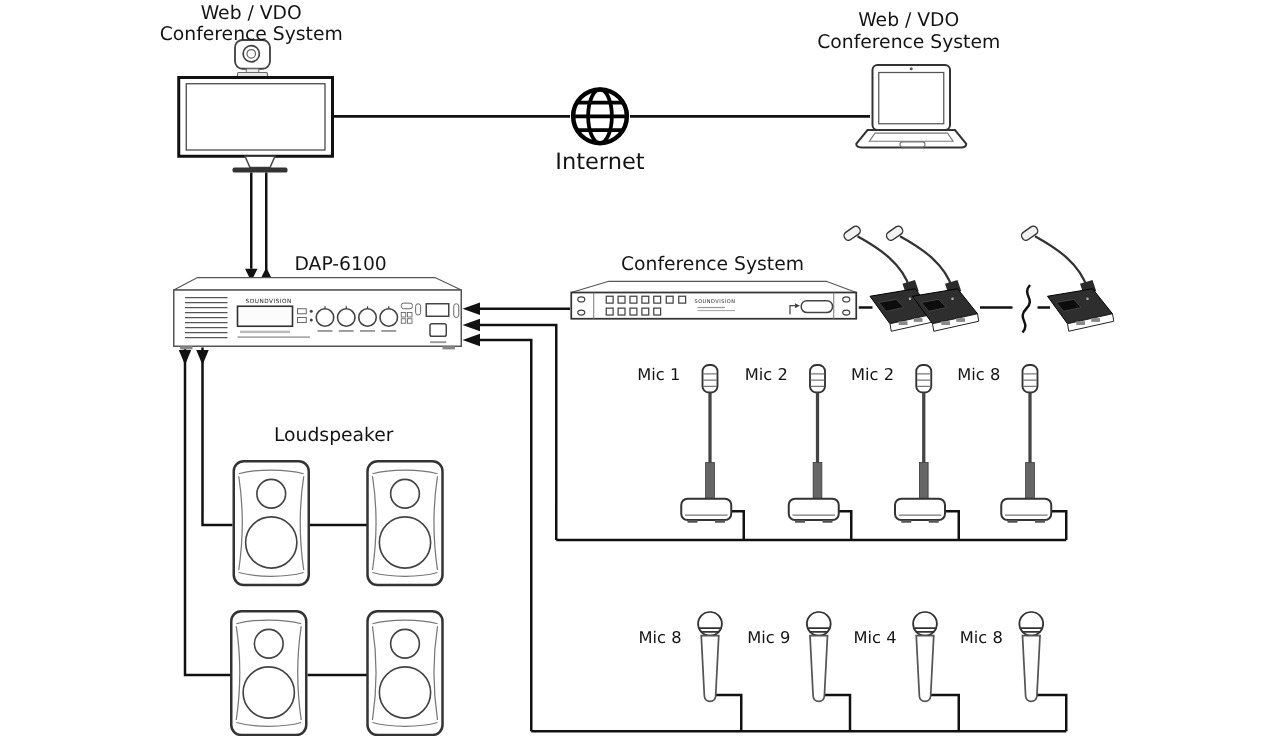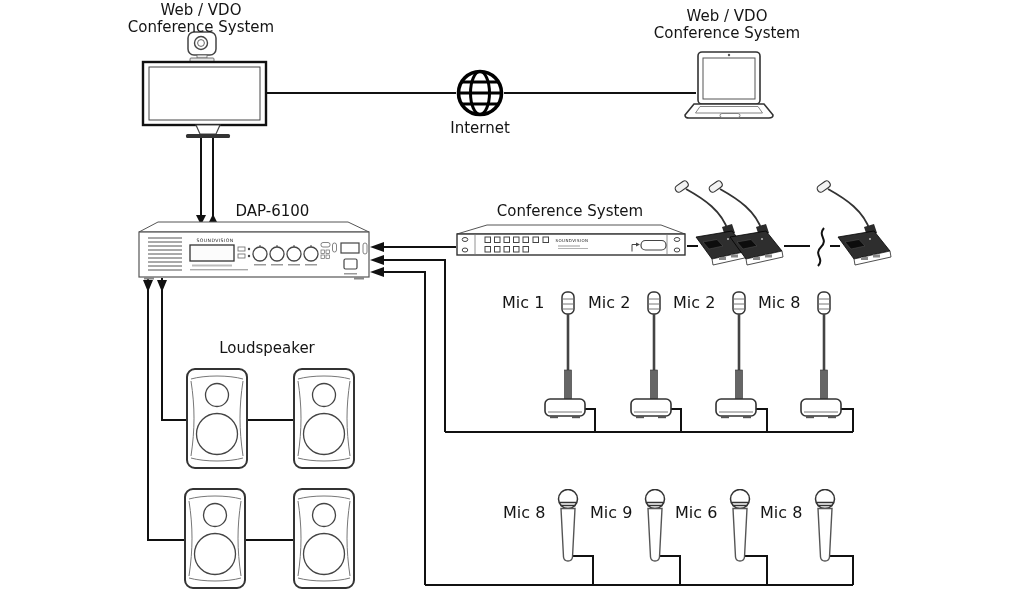--- a/index.html
+++ b/index.html
@@ -3,21 +3,21 @@
 <meta charset="utf-8">
 <style>
   html,body{margin:0;padding:0;background:#fff;}
   #canvas{
     position:relative;width:1030px;height:589px;background:#ffffff;
     font-family:"DejaVu Sans","Liberation Sans",sans-serif;color:#1a1a1a;
     overflow:hidden;
   }
   .abs{position:absolute;}
   .lbl{position:absolute;text-align:center;line-height:1.12;font-size:15px;color:#141414;}
-  .lbl-sm{position:absolute;font-size:16px;color:#141414;text-align:left;}
+  .lbl-sm{position:absolute;font-size:13px;color:#141414;text-align:center;}
   svg{display:block;}
   .wire{stroke:#111;stroke-width:2;fill:none;}
   .wire-bold{stroke:#111;stroke-width:2.2;fill:none;}
   .arrow{fill:#111;stroke:none;}
 </style>
 </head>
 <body>
 
 <div id="canvas">
 
@@ -64,32 +64,32 @@
   </svg>
 
   <div class="lbl" style="left:116px;top:2px;width:170px;z-index:3">
     <div>Web / VDO</div>
     <div>Conference System</div>
   </div>
   <div class="lbl" style="left:641px;top:8px;width:172px;z-index:3">
     <div>Web / VDO</div>
     <div>Conference System</div>
   </div>
-  <div class="lbl" style="left:440px;top:120px;width:80px;font-size:15px;z-index:3">Internet</div>
+  <div class="lbl" style="left:440px;top:120px;width:80px;font-size:18px;z-index:3">Internet</div>
   <div class="lbl" style="left:220px;top:203px;width:105px;z-index:3">DAP-6100</div>
   <div class="lbl" style="left:482px;top:203px;width:176px;z-index:3">Conference System</div>
   <div class="lbl" style="left:207px;top:340px;width:120px;z-index:3">Loudspeaker</div>
 
   <div class="lbl-sm" style="left:502px;top:293px;width:50px">Mic 1</div>
   <div class="lbl-sm" style="left:588px;top:293px;width:50px">Mic 2</div>
   <div class="lbl-sm" style="left:673px;top:293px;width:50px">Mic 2</div>
   <div class="lbl-sm" style="left:758px;top:293px;width:50px">Mic 8</div>
   <div class="lbl-sm" style="left:503px;top:503px;width:50px">Mic 8</div>
   <div class="lbl-sm" style="left:590px;top:503px;width:50px">Mic 9</div>
-  <div class="lbl-sm" style="left:675px;top:503px;width:50px">Mic 6</div>
+  <div class="lbl-sm" style="left:675px;top:503px;width:50px">Mic 4</div>
   <div class="lbl-sm" style="left:760px;top:503px;width:50px">Mic 8</div>
 
   <svg class="abs" style="left:186px;top:28px;z-index:2" width="34" height="36" viewBox="0 0 34 36">
     <rect x="2" y="4" width="28" height="23" rx="6" fill="#fff" stroke="#444" stroke-width="1.5"></rect>
     <circle cx="15" cy="15" r="6.5" fill="#fff" stroke="#444" stroke-width="1.4"></circle>
     <circle cx="15" cy="15" r="3.4" fill="#fff" stroke="#666" stroke-width="1"></circle>
     <rect x="11" y="27" width="10" height="3" fill="#eee" stroke="#666" stroke-width="0.8"></rect>
     <rect x="4" y="30" width="24" height="4" rx="1" fill="#e8e8e8" stroke="#666" stroke-width="0.9"></rect>
   </svg>
 

